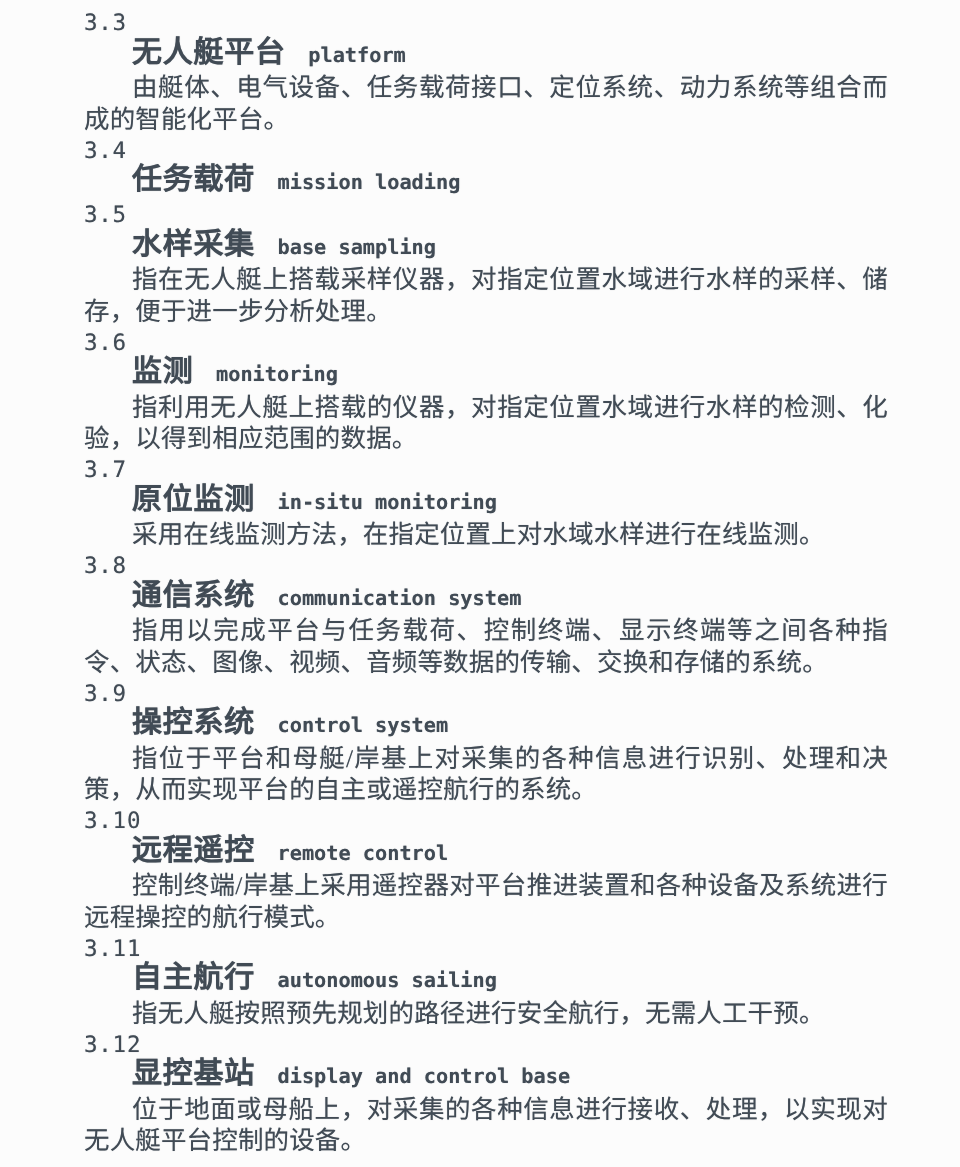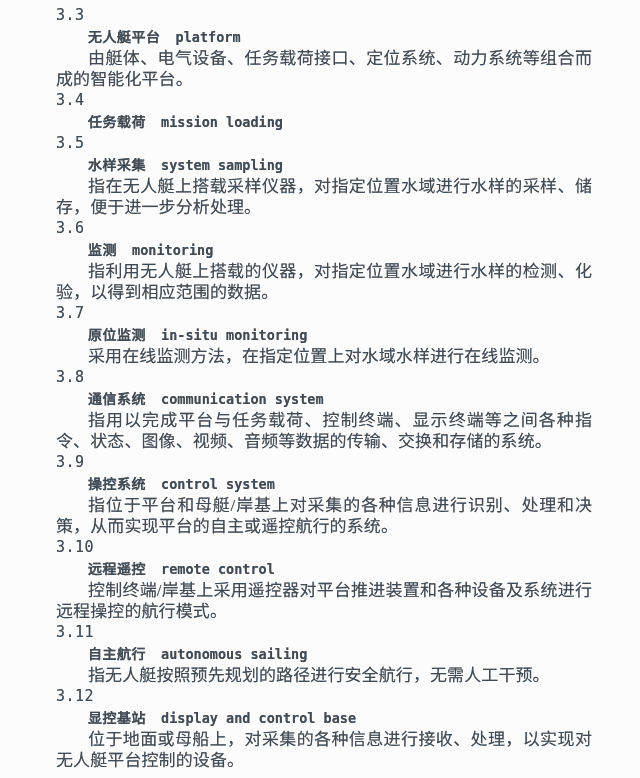--- a/index.html
+++ b/index.html
@@ -24,23 +24,23 @@
     font-size: 15px;
     line-height: 21px;
     letter-spacing: 0.5px;
   }
   .term-line {
     padding-left: 32px;
     line-height: 21px;
     white-space: nowrap;
   }
   .term-zh {
-    font-family: Liberation Sans, sans-serif;
+    font-family: Liberation Mono, monospace;
     font-weight: bold;
-    font-size: 14px;
+    font-size: 20px;
     letter-spacing: 0.5px;
   }
   .term-en {
     font-family: "DejaVu Sans Mono", monospace;
     font-weight: bold;
     font-size: 13.5px;
     margin-left: 11px;
   }
   .def {
     margin: 0;
@@ -71,21 +71,21 @@
     <div class="term-line">
       <span class="term-zh">任务载荷</span>
       <span class="term-en">mission loading</span>
     </div>
   </section>
 
   <section class="entry">
     <div class="num">3.5</div>
     <div class="term-line">
       <span class="term-zh">水样采集</span>
-      <span class="term-en">system sampling</span>
+      <span class="term-en">base sampling</span>
     </div>
     <p class="def">指在无人艇上搭载采样仪器，对指定位置水域进行水样的采样、储存，便于进一步分析处理。</p>
   </section>
 
   <section class="entry">
     <div class="num">3.6</div>
     <div class="term-line">
       <span class="term-zh">监测</span>
       <span class="term-en">monitoring</span>
     </div>

